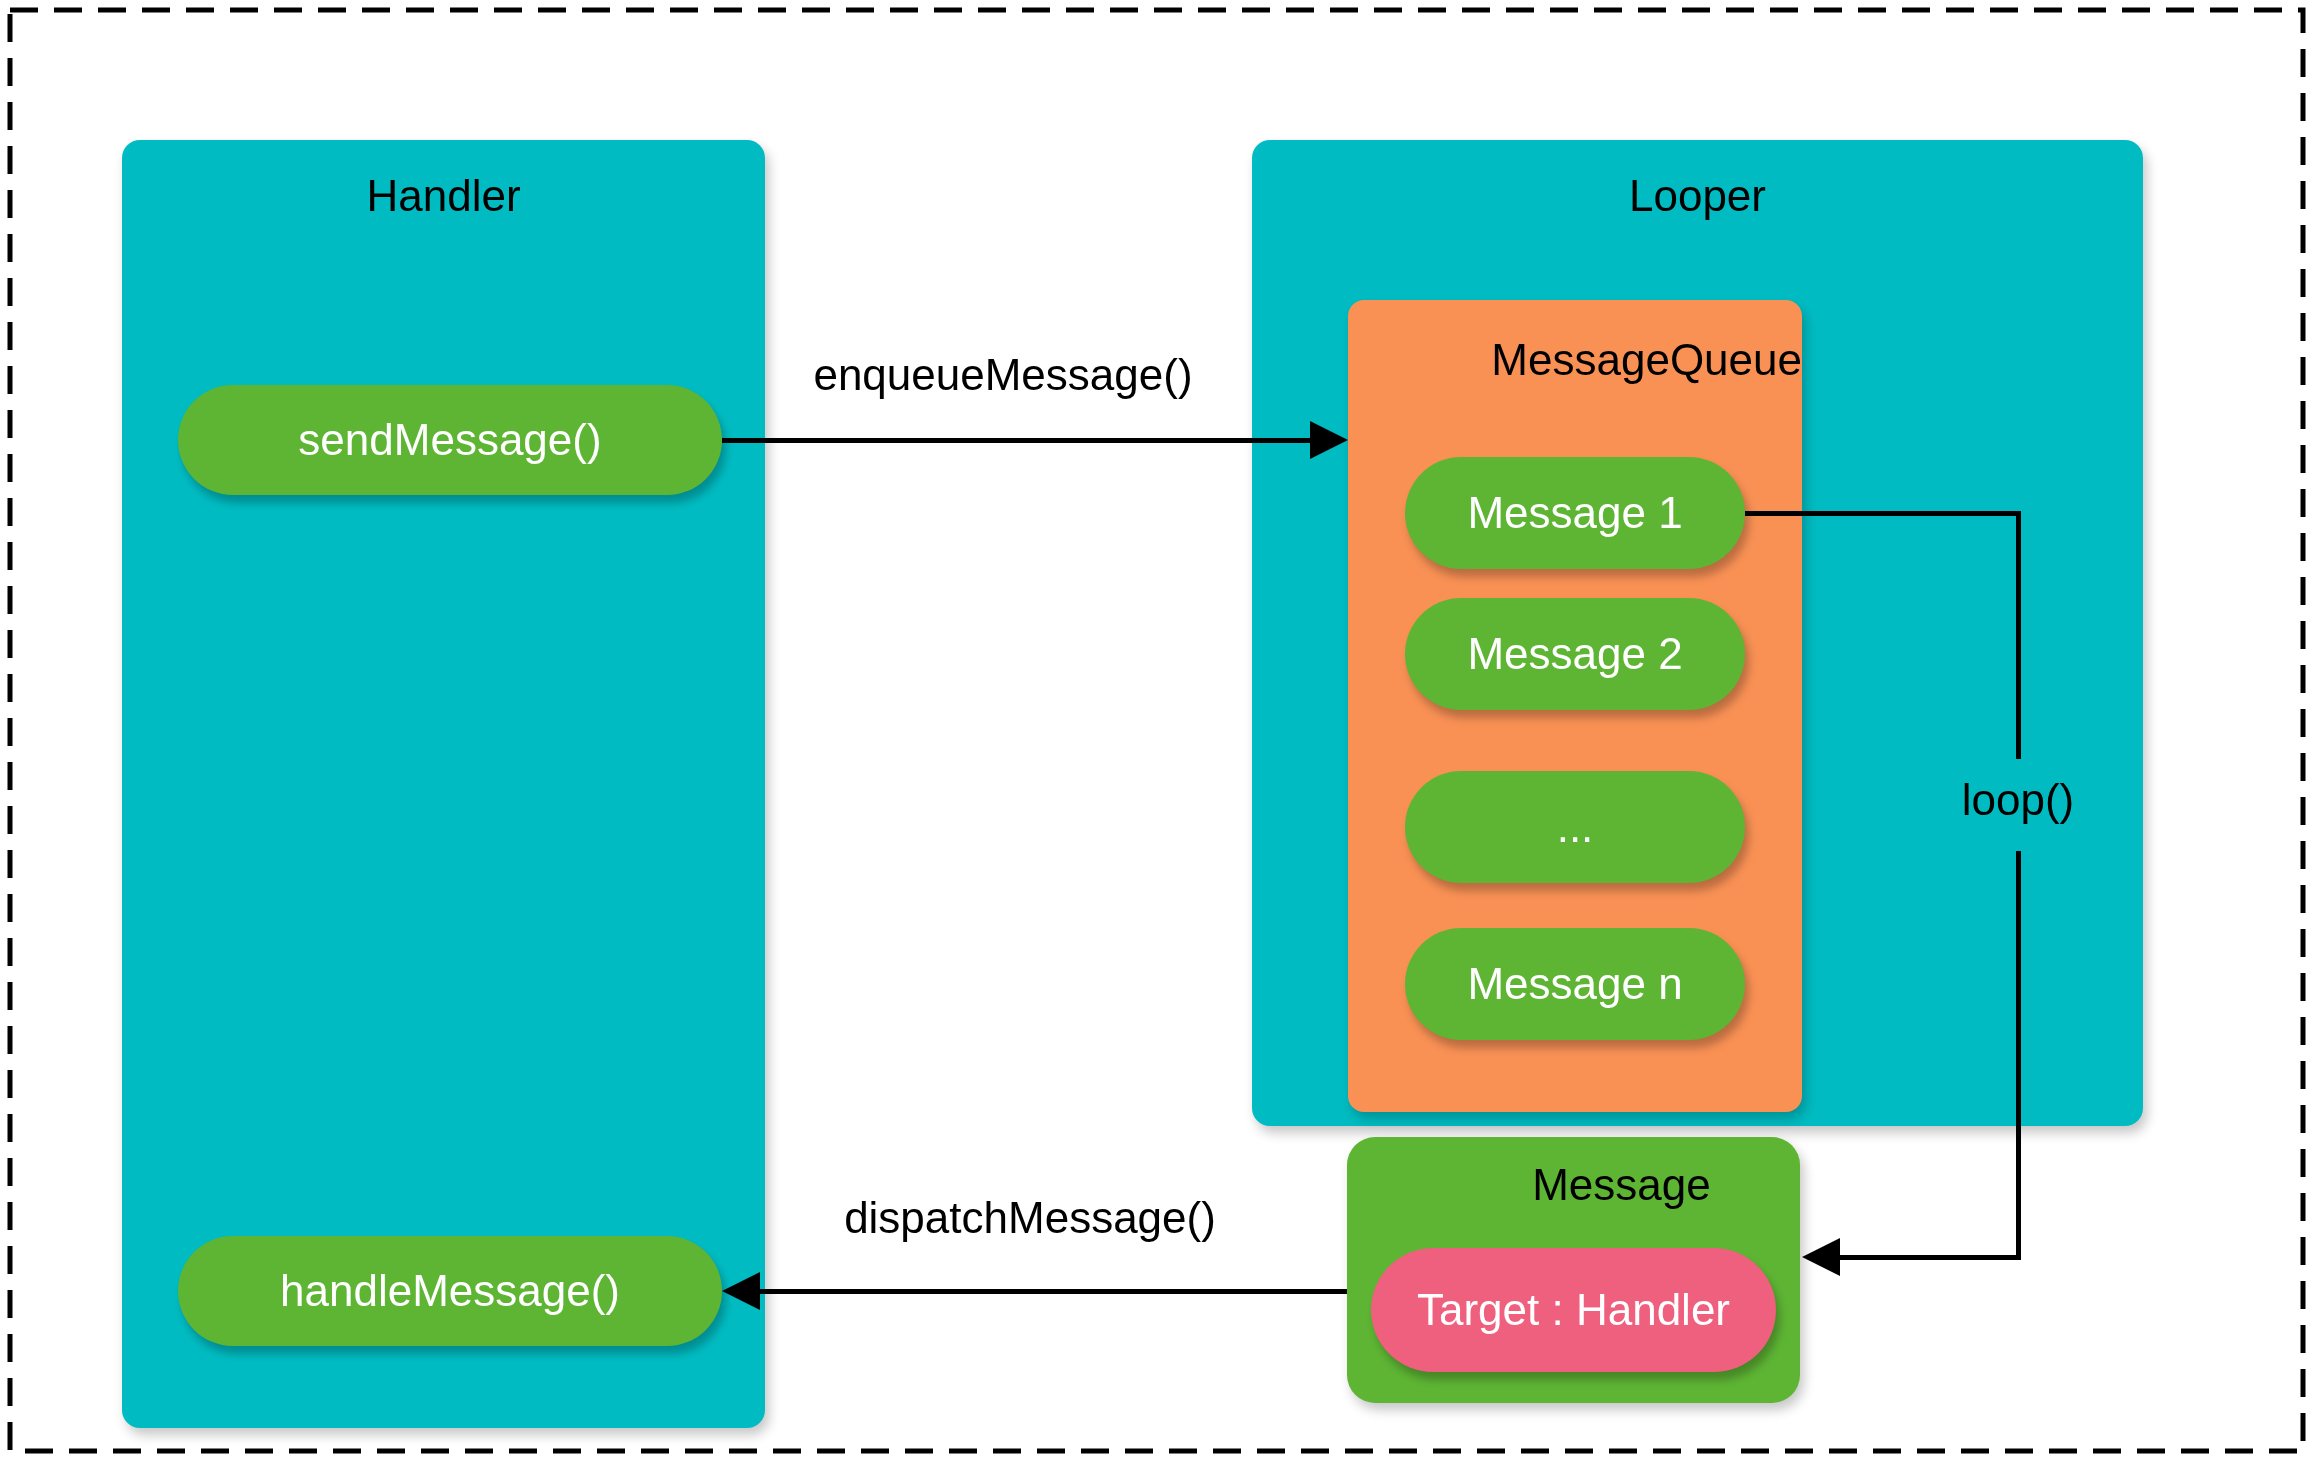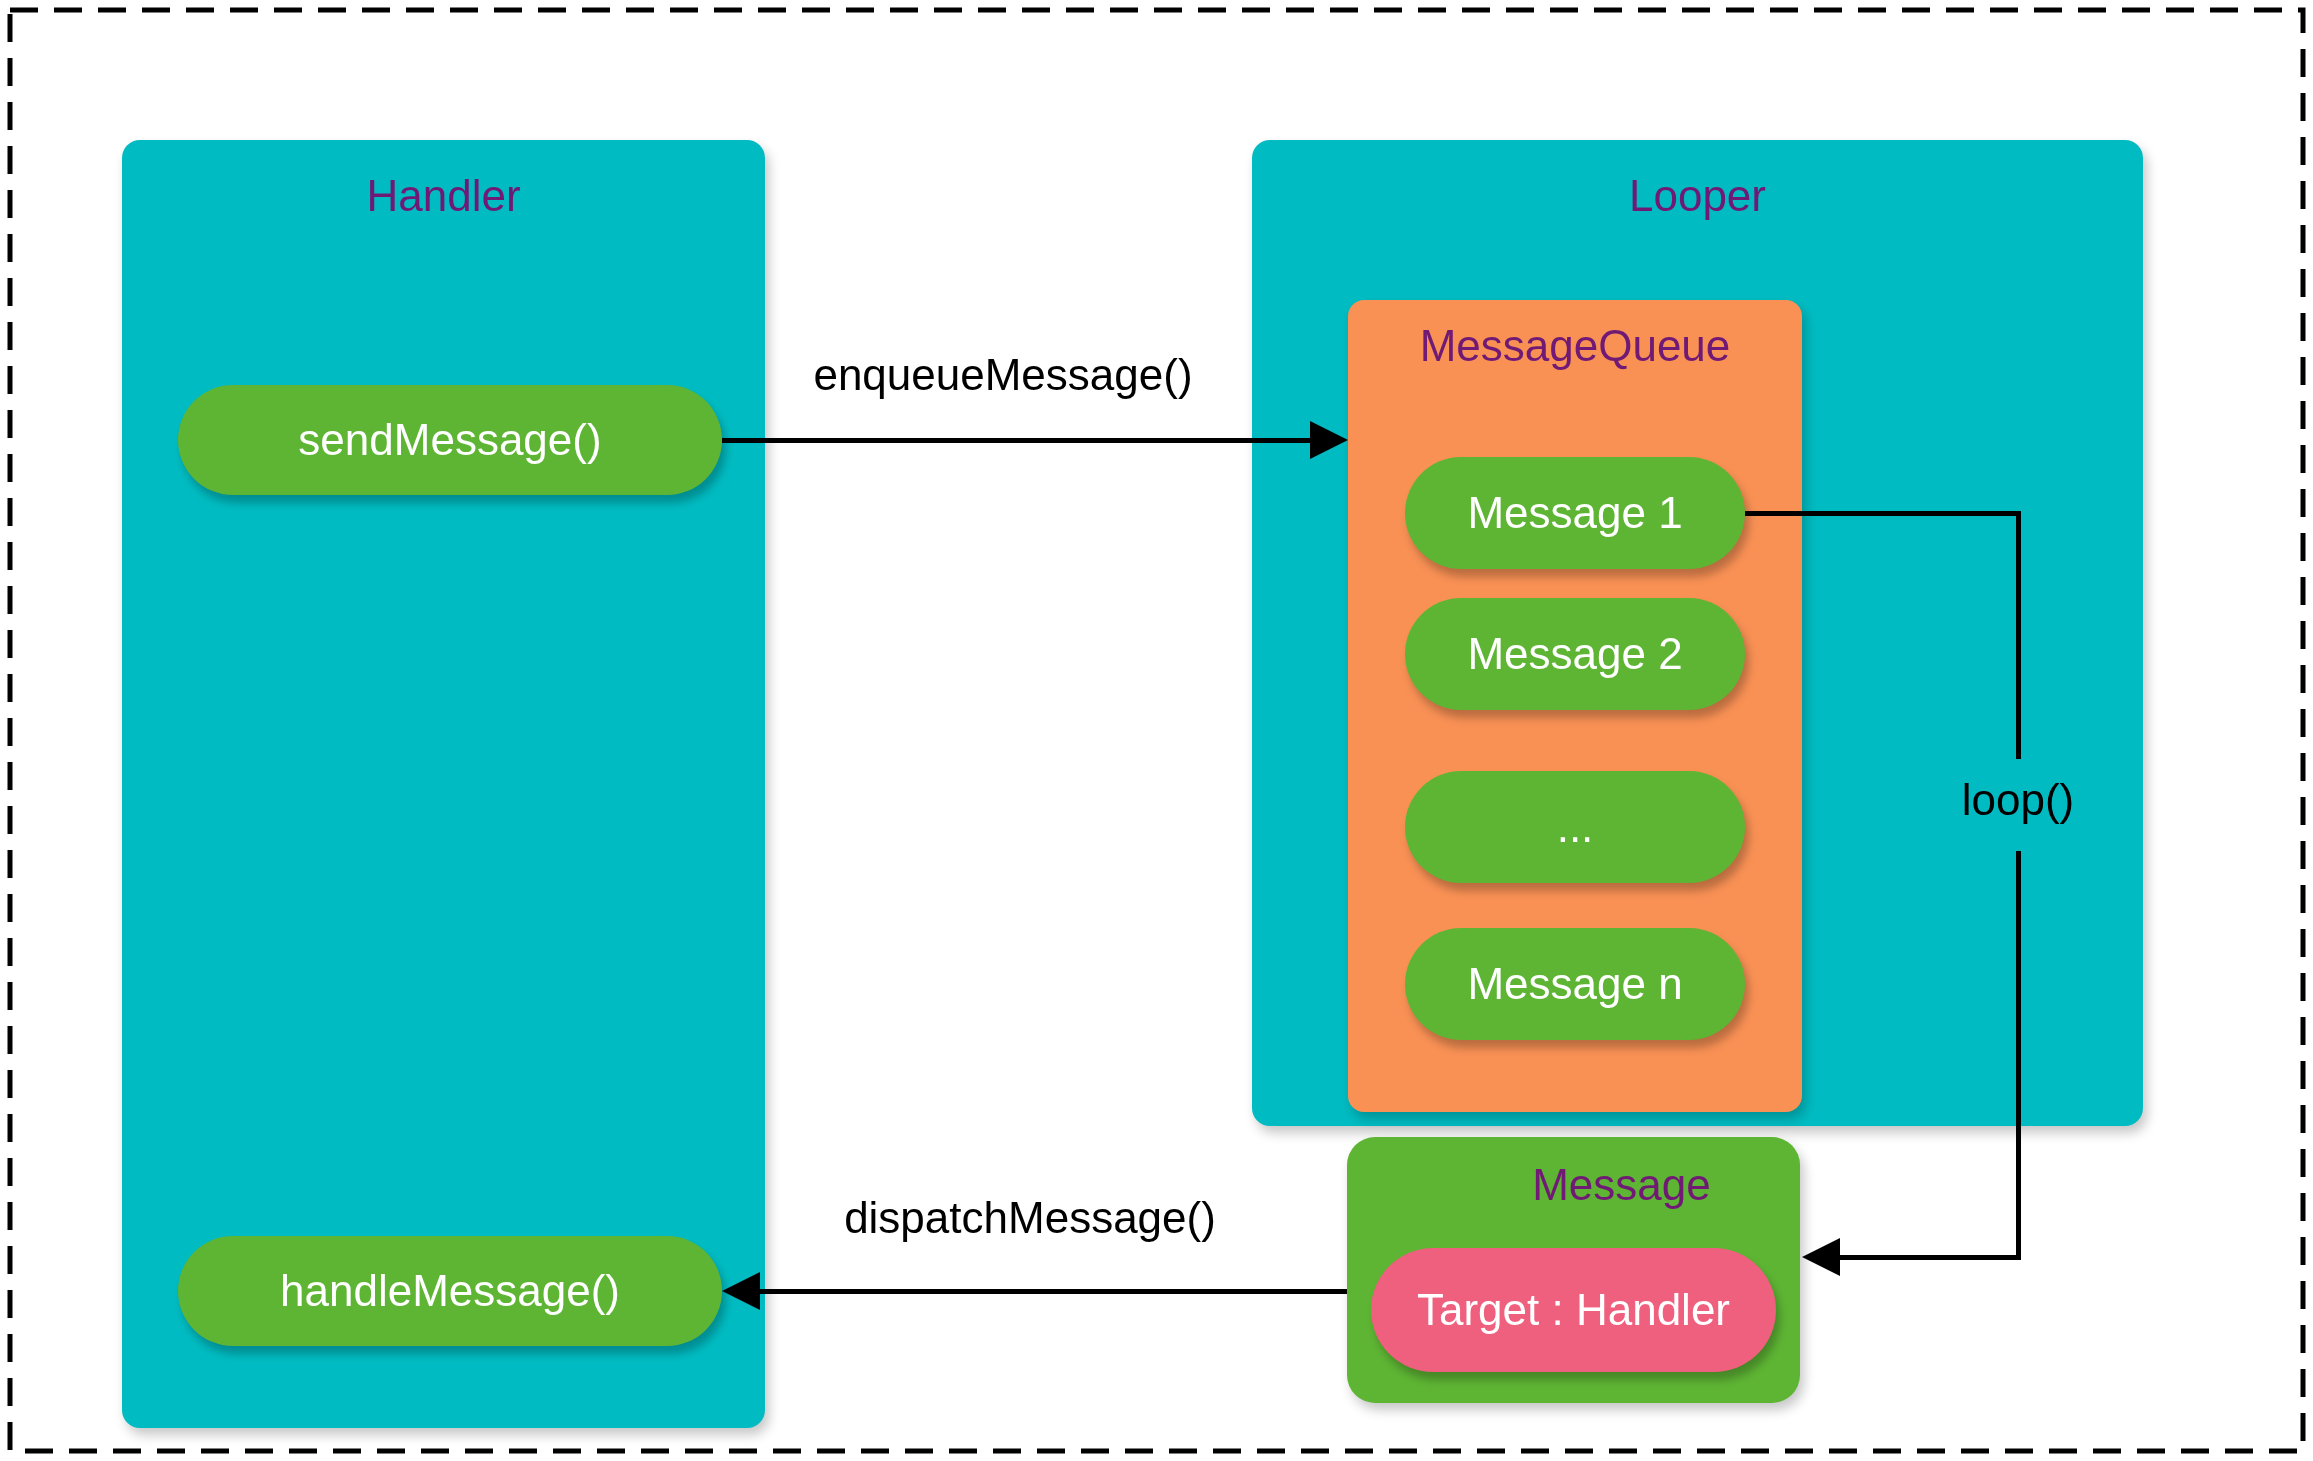--- a/index.html
+++ b/index.html
@@ -9,21 +9,21 @@
     -webkit-font-smoothing:antialiased;
   }
   .frame-svg{position:absolute;left:0;top:0;}
   .box{position:absolute;border-radius:18px;box-shadow:4px 7px 12px rgba(0,0,0,0.22);}
   .teal{background:var(--teal,#00BCC2);}
   .orange{background:var(--orange,#F99155);}
   .greenbg{background:var(--green,#5EB534);}
   .pinkbg{background:var(--pink,#EF5F7E);}
   .box-title{
     position:absolute;left:0;width:100%;text-align:center;
-    color:#701a75;font-size:44px;font-weight:400;height:60px;line-height:60px;
+    color:#000000;font-size:44px;font-weight:400;height:60px;line-height:60px;
   }
   .pill{
     position:absolute;border-radius:999px;color:#ffffff;font-size:44px;font-weight:400;
     text-align:center;box-shadow:4px 8px 9px rgba(0,0,0,0.25);
   }
   .hline{position:absolute;height:5px;background:var(--line,#000);}
   .vline{position:absolute;width:5px;background:var(--line,#000);}
   .arrow-right{
     position:absolute;width:0;height:0;
     border-top:19px solid transparent;border-bottom:19px solid transparent;
@@ -50,21 +50,21 @@
   <div class="box teal" style="left:122px;top:140px;width:643px;height:1288px;">
     <div class="box-title" style="top:26px;">Handler</div>
     <div class="pill greenbg" style="left:56px;top:245px;width:544px;height:110px;line-height:110px;">sendMessage()</div>
     <div class="pill greenbg" style="left:56px;top:1096px;width:544px;height:110px;line-height:110px;">handleMessage()</div>
   </div>
 
   <div class="box teal" style="left:1252px;top:140px;width:891px;height:986px;">
     <div class="box-title" style="top:26px;">Looper</div>
 
     <div class="box orange" style="left:96px;top:160px;width:454px;height:812px;border-radius:16px;">
-      <div class="box-title" style="top:16px;">MessageQueue</div>
+      <div class="box-title" style="top:30px;text-align:right;">MessageQueue</div>
       <div class="pill greenbg" style="left:57px;top:157px;width:340px;height:112px;line-height:112px;">Message 1</div>
       <div class="pill greenbg" style="left:57px;top:298px;width:340px;height:112px;line-height:112px;">Message 2</div>
       <div class="pill greenbg" style="left:57px;top:471px;width:340px;height:112px;line-height:112px;">...</div>
       <div class="pill greenbg" style="left:57px;top:628px;width:340px;height:112px;line-height:112px;">Message n</div>
     </div>
 
     <div class="box greenbg" style="left:95px;top:997px;width:453px;height:266px;border-radius:28px;">
       <div class="box-title" style="top:20px;height:56px;line-height:56px;padding-left:48px;">Message</div>
       <div class="pill pinkbg" style="left:24px;top:111px;width:405px;height:124px;line-height:124px;">Target : Handler</div>
     </div>

